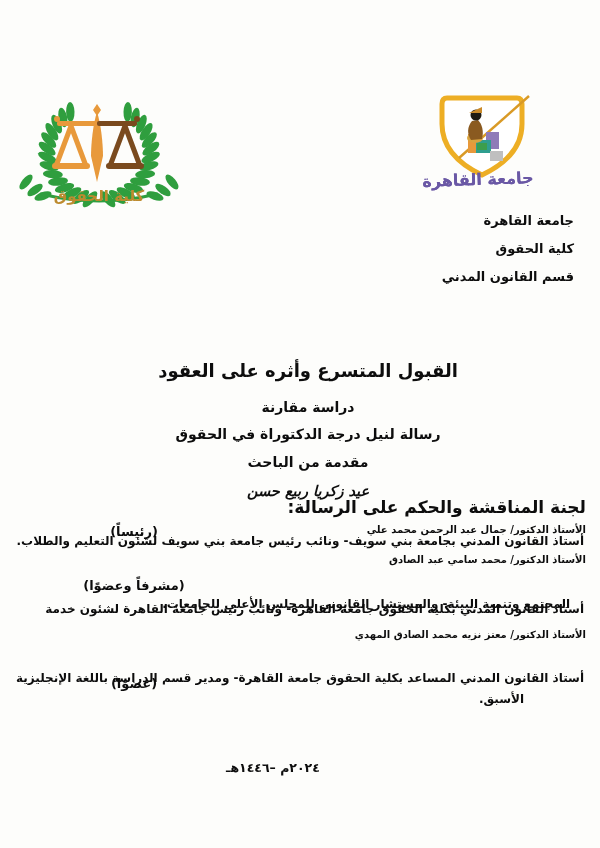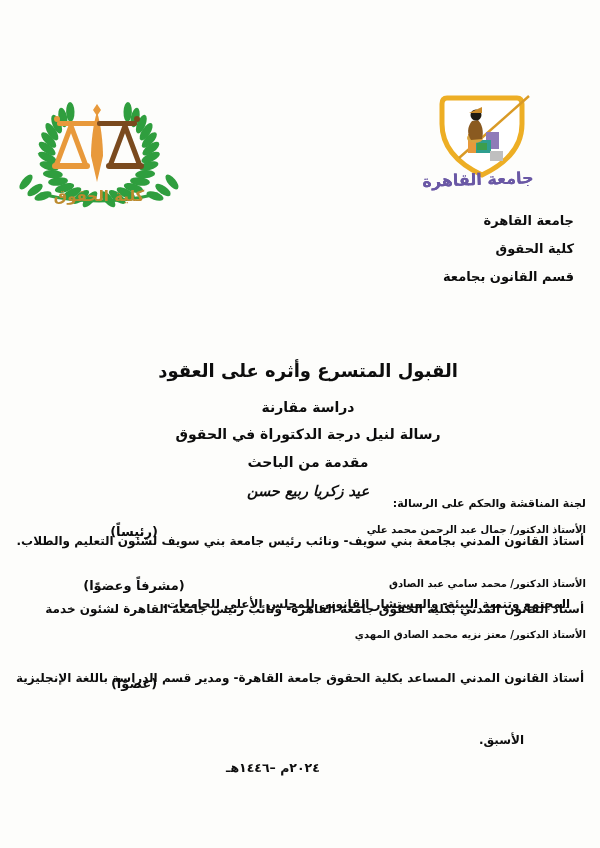--- a/index.html
+++ b/index.html
@@ -10,21 +10,21 @@
     color:var(--ink,#0d0d0d);
   }
   .abs{position:absolute;}
   .rtl{direction:rtl;unicode-bidi:isolate;}
   .b{font-weight:bold;}
   .hdr-line{right:26px;font-size:13px;line-height:18px;text-align:right;white-space:nowrap;}
   .center-line{left:8px;width:100%;text-align:center;white-space:nowrap;margin-top:40px;}
   .title{font-size:18px;}
   .sub{font-size:14px;}
   .researcher{font-size:14.5px;font-style:italic;}
-  .cm-head{right:14px;font-size:11px;white-space:nowrap;}
+  .cm-head{right:14px;font-size:17px;white-space:nowrap;}
   .cm-name{right:14px;font-size:10px;white-space:nowrap;}
   .cm-role{left:64px;width:140px;text-align:center;font-size:13px;white-space:nowrap;}
   .cm-desc{right:16px;font-size:12px;white-space:nowrap;}
   .cm-desc.ind-sm{right:30px;}
   .cm-desc.ind-lg{right:76px;}
   .date-line{left:0;width:546px;text-align:center;font-size:12.5px;white-space:nowrap;margin-top:20px;}
   .cu-callig{
     left:418px;top:170px;width:120px;text-align:center;
     font-size:16px;font-weight:bold;color:var(--callig,#6a58a5);
     transform:rotate(-2deg);text-shadow:0 0 .6px currentColor;
@@ -100,37 +100,37 @@
     <ellipse cx="43" cy="44" rx="8" ry="5" fill="#d9a440"></ellipse>
     <path d="M40,27 C35,33 35,40 39,46 L50,45 C52,37 50,30 46,26 Z" fill="#8a5a20"></path>
     <circle cx="44" cy="21" r="5.5" fill="#1f1b13"></circle>
     <polygon points="37,19 50,13 50,19" fill="#c98a2a"></polygon>
   </g>
 </svg>
 <div class="abs cu-callig rtl">جامعة القاهرة</div>
 
 <div class="abs rtl b hdr-line" style="top:212px">جامعة القاهرة</div>
 <div class="abs rtl b hdr-line" style="top:240px">كلية الحقوق</div>
-<div class="abs rtl b hdr-line" style="top:268px">قسم القانون بجامعة</div>
+<div class="abs rtl b hdr-line" style="top:268px">قسم القانون المدني</div>
 
 <div class="abs rtl b center-line title" style="top:320px">القبول المتسرع وأثره على العقود</div>
 <div class="abs rtl b center-line sub" style="top:359px">دراسة مقارنة</div>
 <div class="abs rtl b center-line sub" style="top:386px">رسالة لنيل درجة الدكتوراة في الحقوق</div>
 <div class="abs rtl b center-line sub" style="top:414px">مقدمة من الباحث</div>
 <div class="abs rtl b center-line researcher" style="top:443px">عيد زكريا ربيع حسن</div>
 
 <div class="abs rtl b cm-head" style="top:497px">لجنة المناقشة والحكم على الرسالة:</div>
 
 <div class="abs rtl b cm-name" style="top:524px">الأستاذ الدكتور/ جمال عبد الرحمن محمد علي</div>
 <div class="abs rtl b cm-role" style="top:524px">(رئيساً)</div>
 <div class="abs rtl b cm-desc" style="top:534px">أستاذ القانون المدني بجامعة بني سويف-  ونائب رئيس جامعة بني سويف لشئون التعليم والطلاب.</div>
 
-<div class="abs rtl b cm-name" style="top:578px">الأستاذ الدكتور/ محمد سامي عبد الصادق</div>
+<div class="abs rtl b cm-name" style="top:554px">الأستاذ الدكتور/ محمد سامي عبد الصادق</div>
 <div class="abs rtl b cm-role" style="top:578px">(مشرفاً وعضوًا)</div>
 <div class="abs rtl b cm-desc" style="top:602px">أستاذ القانون المدني بكلية الحقوق جامعة القاهرة-  ونائب رئيس جامعة القاهرة لشئون خدمة</div>
 <div class="abs rtl b cm-desc ind-sm" style="top:597px">المجتمع وتنمية البيئة- والمستشار القانوني للمجلس الأعلى للجامعات.</div>
 
 <div class="abs rtl b cm-name" style="top:629px">الأستاذ الدكتور/ معتز نزيه محمد الصادق المهدي</div>
 <div class="abs rtl b cm-role" style="top:676px">(عضوًا)</div>
 <div class="abs rtl b cm-desc" style="top:671px">أستاذ القانون المدني المساعد بكلية الحقوق جامعة القاهرة- ومدير قسم الدراسة باللغة الإنجليزية</div>
-<div class="abs rtl b cm-desc ind-lg" style="top:733px">الأسبق.</div>
+<div class="abs rtl b cm-desc ind-lg" style="top:692px">الأسبق.</div>
 
 <div class="abs rtl b date-line" style="top:740px">٢٠٢٤م –١٤٤٦هـ</div>
 
 </body></html>

